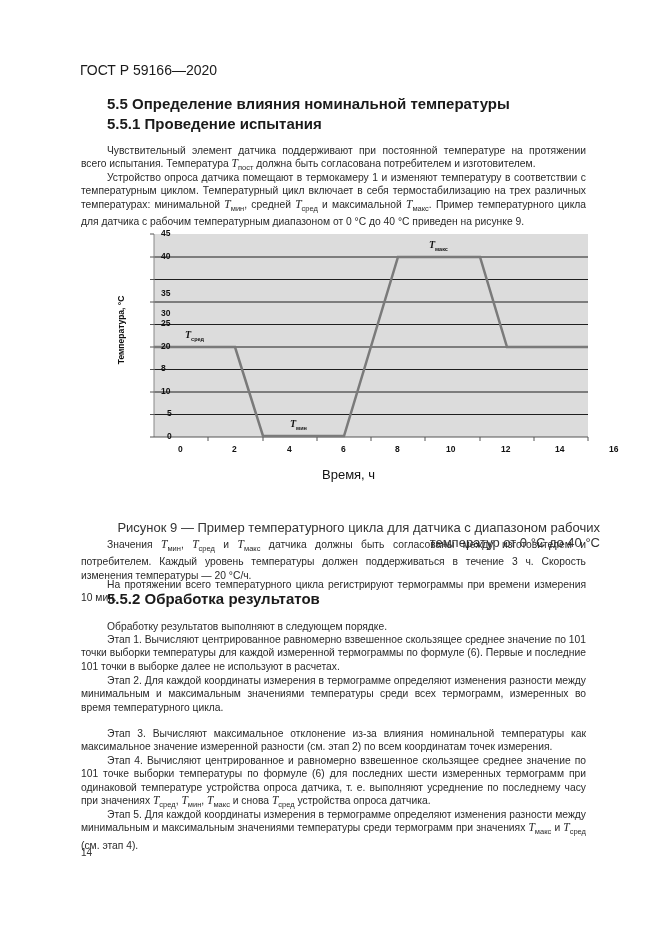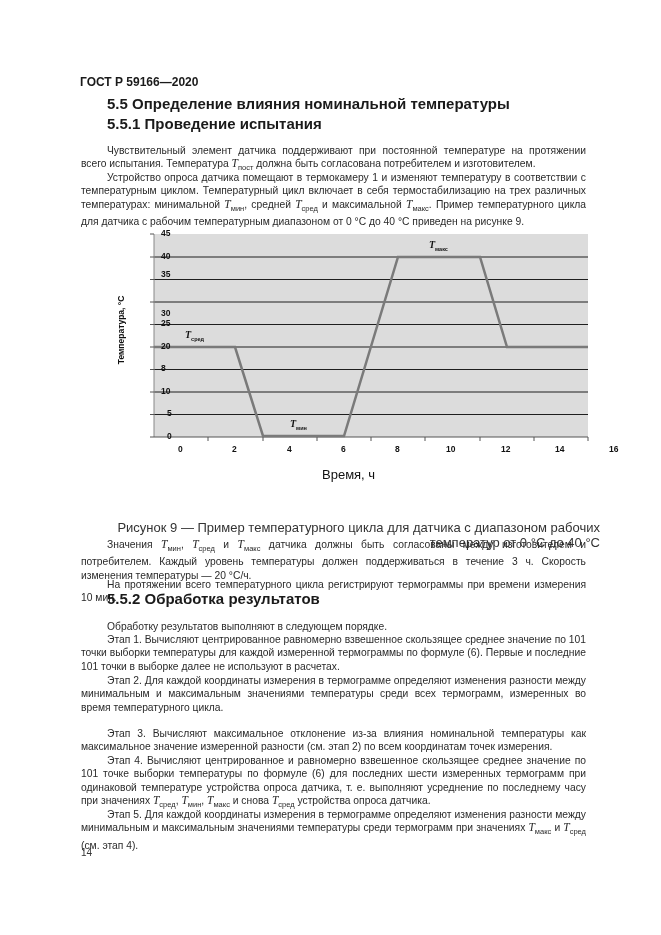--- a/index.html
+++ b/index.html
@@ -1,19 +1,19 @@
 <!DOCTYPE html>
 <html><head>
 <meta charset="utf-8">
 <style>
   html, body { margin: 0; padding: 0; background: #ffffff; }
   body { width: 661px; height: 935px; position: relative; overflow: hidden;
          font-family: "Liberation Sans", sans-serif; color: #222; }
   .abs { position: absolute; }
-  .hdr { left: 80px; top: 75px; font-size: 12px; font-weight: bold; color: #1a1a1a; }
+  .hdr { left: 80px; top: 62px; font-size: 14px; font-weight: normal; color: #1a1a1a; }
   .h2 { left: 107px; font-size: 15px; font-weight: bold; color: #1a1a1a; }
   .p { left: 81px; width: 505px; font-size: 10.3px; line-height: 13.3px; color: #2a2a2a; text-align: justify; margin-top: 16px; }
   .ind { text-indent: 26px; }
   .p i { font-family: "Liberation Serif", serif; font-size: 11.5px; }
   .p sub { font-size: 7.5px; }
   .caption { left: 80px; width: 520px; top: 500px; font-size: 13px; color: #333; text-align: right; margin-top: 20px; }
   .pagenum { left: 81px; top: 847px; font-size: 10px; color: #333; }
   .tick { font-size: 8.5px; font-weight: bold; color: #111; position: absolute; margin-left: 27px; }
   .ylab { font-size: 8.5px; font-weight: bold; color: #111; position: absolute; transform: rotate(-90deg); transform-origin: center; white-space: nowrap; }
   .xlab { font-size: 13px; font-weight: normal; color: #111; position: absolute; }
@@ -69,21 +69,21 @@
         <line x1="325" y1="212" x2="325" y2="216"></line>
         <line x1="380" y1="212" x2="380" y2="216"></line>
       <line x1="434" y1="212" x2="434" y2="216"></line>
         <line x1="488" y1="212" x2="488" y2="216"></line>
     </g>
     <polyline fill="none" stroke="#7a7a7a" stroke-width="2.5" points="54,122 135,122 163,211 244,211 298,32 380,32 407,122 488,122"></polyline>
   </svg>
 
   <span class="tick" style="left:34px;top:3px">45</span>
   <span class="tick" style="left:34px;top:26px">40</span>
-  <span class="tick" style="left:34px;top:44px">35</span>
+  <span class="tick" style="left:34px;top:63px">35</span>
   <span class="tick" style="left:34px;top:83px">30</span>
   <span class="tick" style="left:34px;top:93px">25</span>
   <span class="tick" style="left:34px;top:116px">20</span>
   <span class="tick" style="left:34px;top:138px">8</span>
   <span class="tick" style="left:34px;top:161px">10</span>
   <span class="tick" style="left:40px;top:183px">5</span>
   <span class="tick" style="left:40px;top:206px">0</span>
 
   <span class="tick" style="left:51px;top:219px">0</span>
   <span class="tick" style="left:105px;top:219px">2</span>

